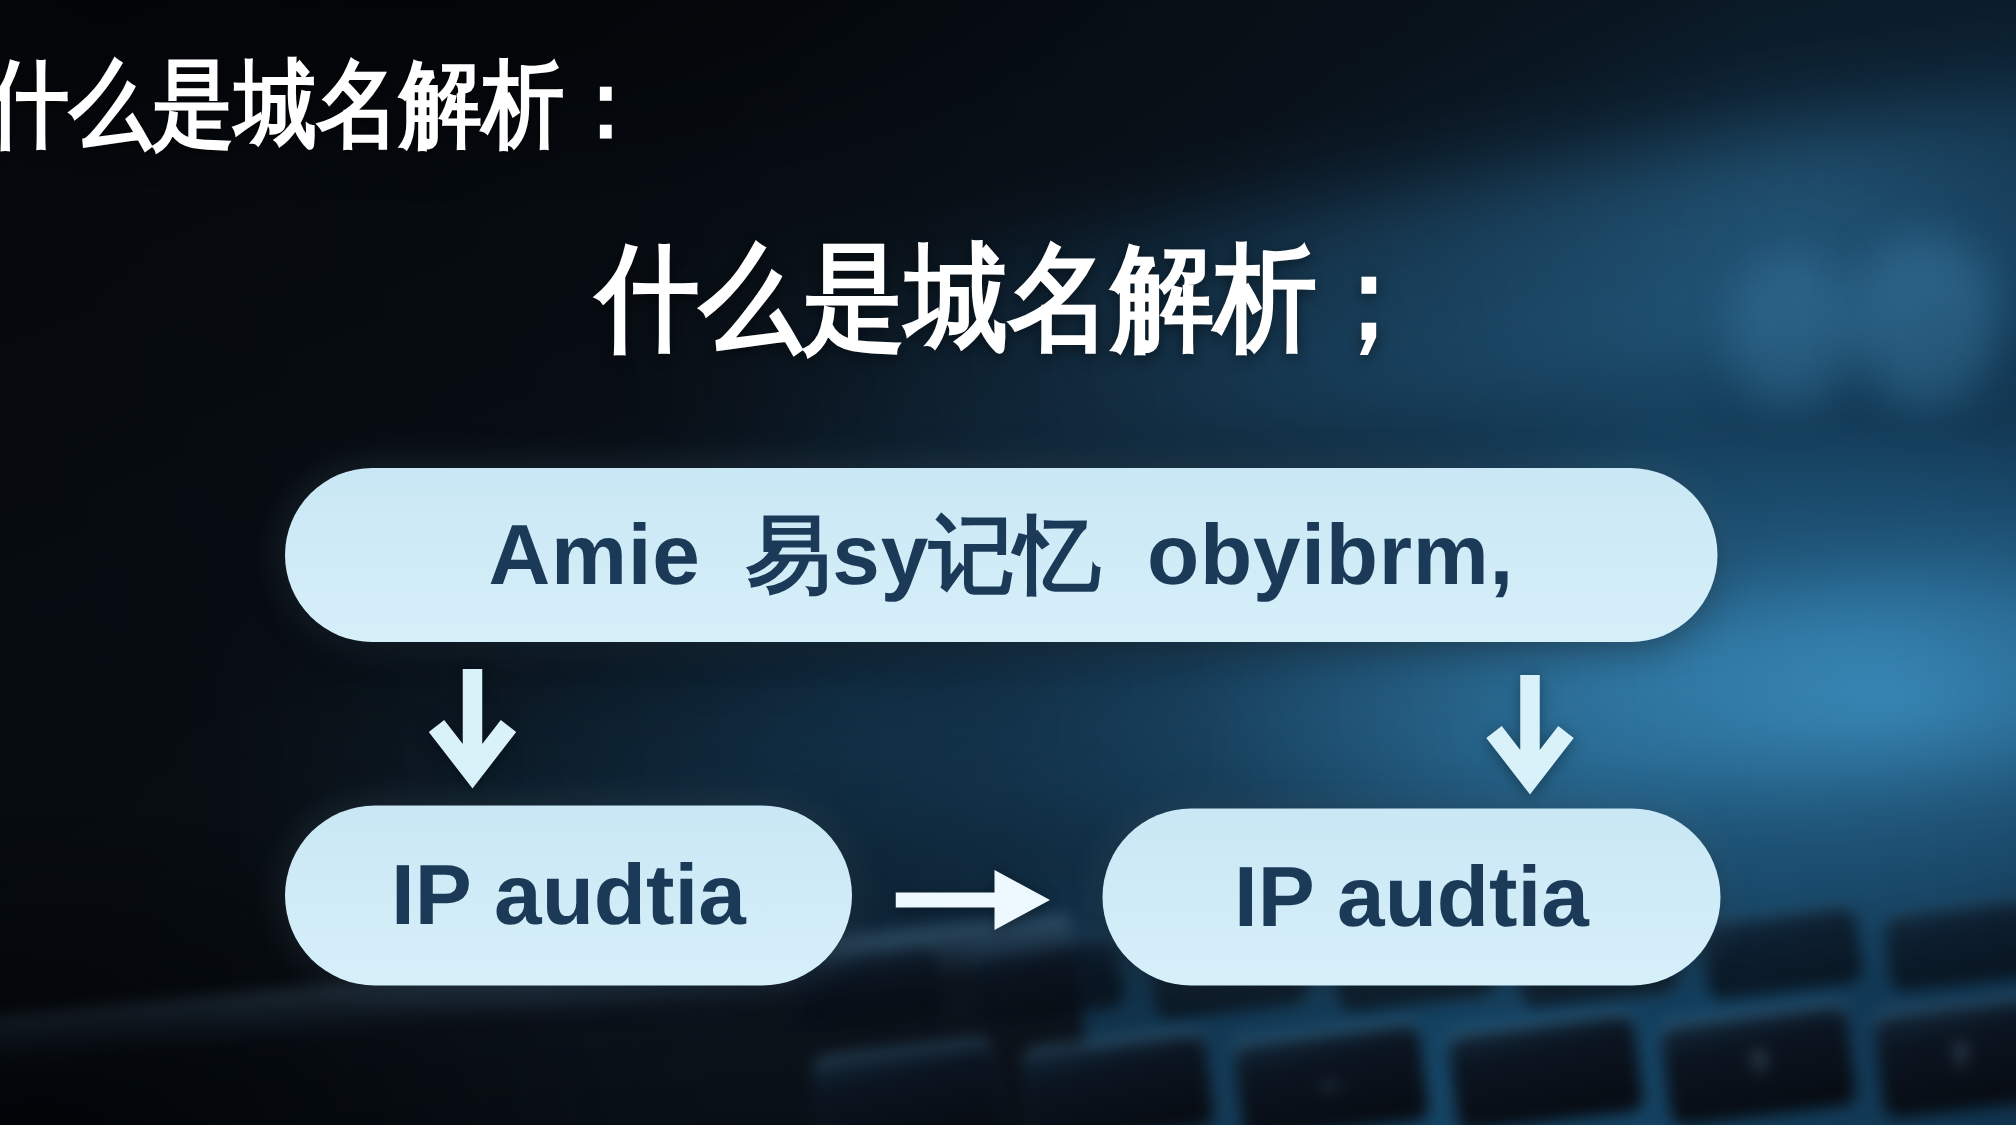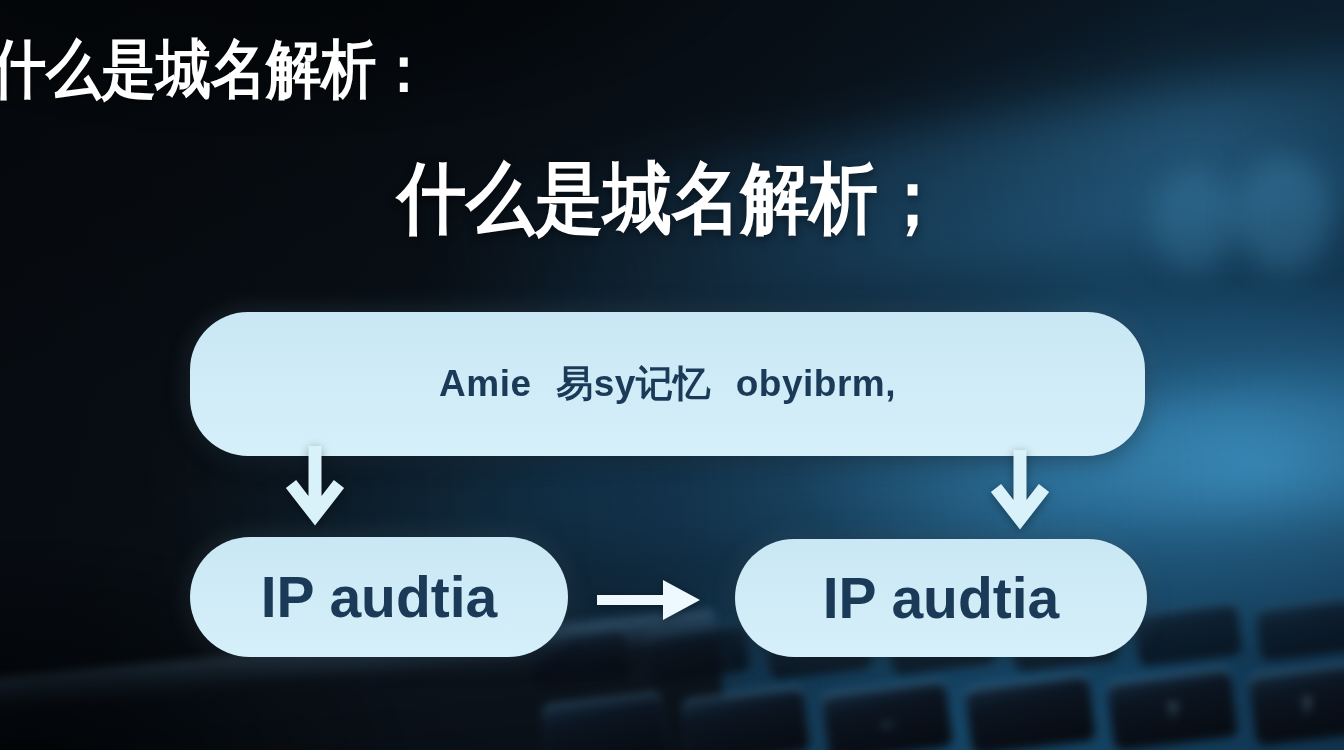--- a/index.html
+++ b/index.html
@@ -67,21 +67,21 @@
     color:#fff;font-size:78px;font-weight:900;line-height:1.05;
     transform:translateX(-50%) scaleX(.88);transform-origin:center;white-space:nowrap;
     text-shadow:0 3px 10px rgba(0,0,0,.45);
   }
   .pill{
     position:absolute;display:flex;align-items:center;justify-content:center;
     background:linear-gradient(180deg,#c9e7f4 0%,#d6f0fa 100%);
     color:#1b3a58;font-weight:800;white-space:nowrap;
     box-shadow:0 6px 22px rgba(0,8,16,.40), 0 0 28px rgba(170,225,250,.16);
   }
-  .pill-domain{left:190px;top:312px;width:955px;height:144px;border-radius:58px;font-size:37px;word-spacing:14px;letter-spacing:.5px;}
+  .pill-domain{left:190px;top:312px;width:955px;height:116px;border-radius:58px;font-size:57px;word-spacing:14px;letter-spacing:.5px;}
   .pill-ip-left{left:190px;top:537px;width:378px;height:120px;border-radius:60px;font-size:57px;}
   .pill-ip-right{left:735px;top:539px;width:412px;height:118px;border-radius:59px;font-size:57px;}
   .arrow{position:absolute;filter:drop-shadow(0 2px 5px rgba(0,0,0,.35));}
   .arrow-down-left{left:284px;top:443px;}
   .arrow-down-right{left:989px;top:447px;}
   .arrow-right{left:597px;top:573px;}
 </style>
 </head>
 <body>
 

